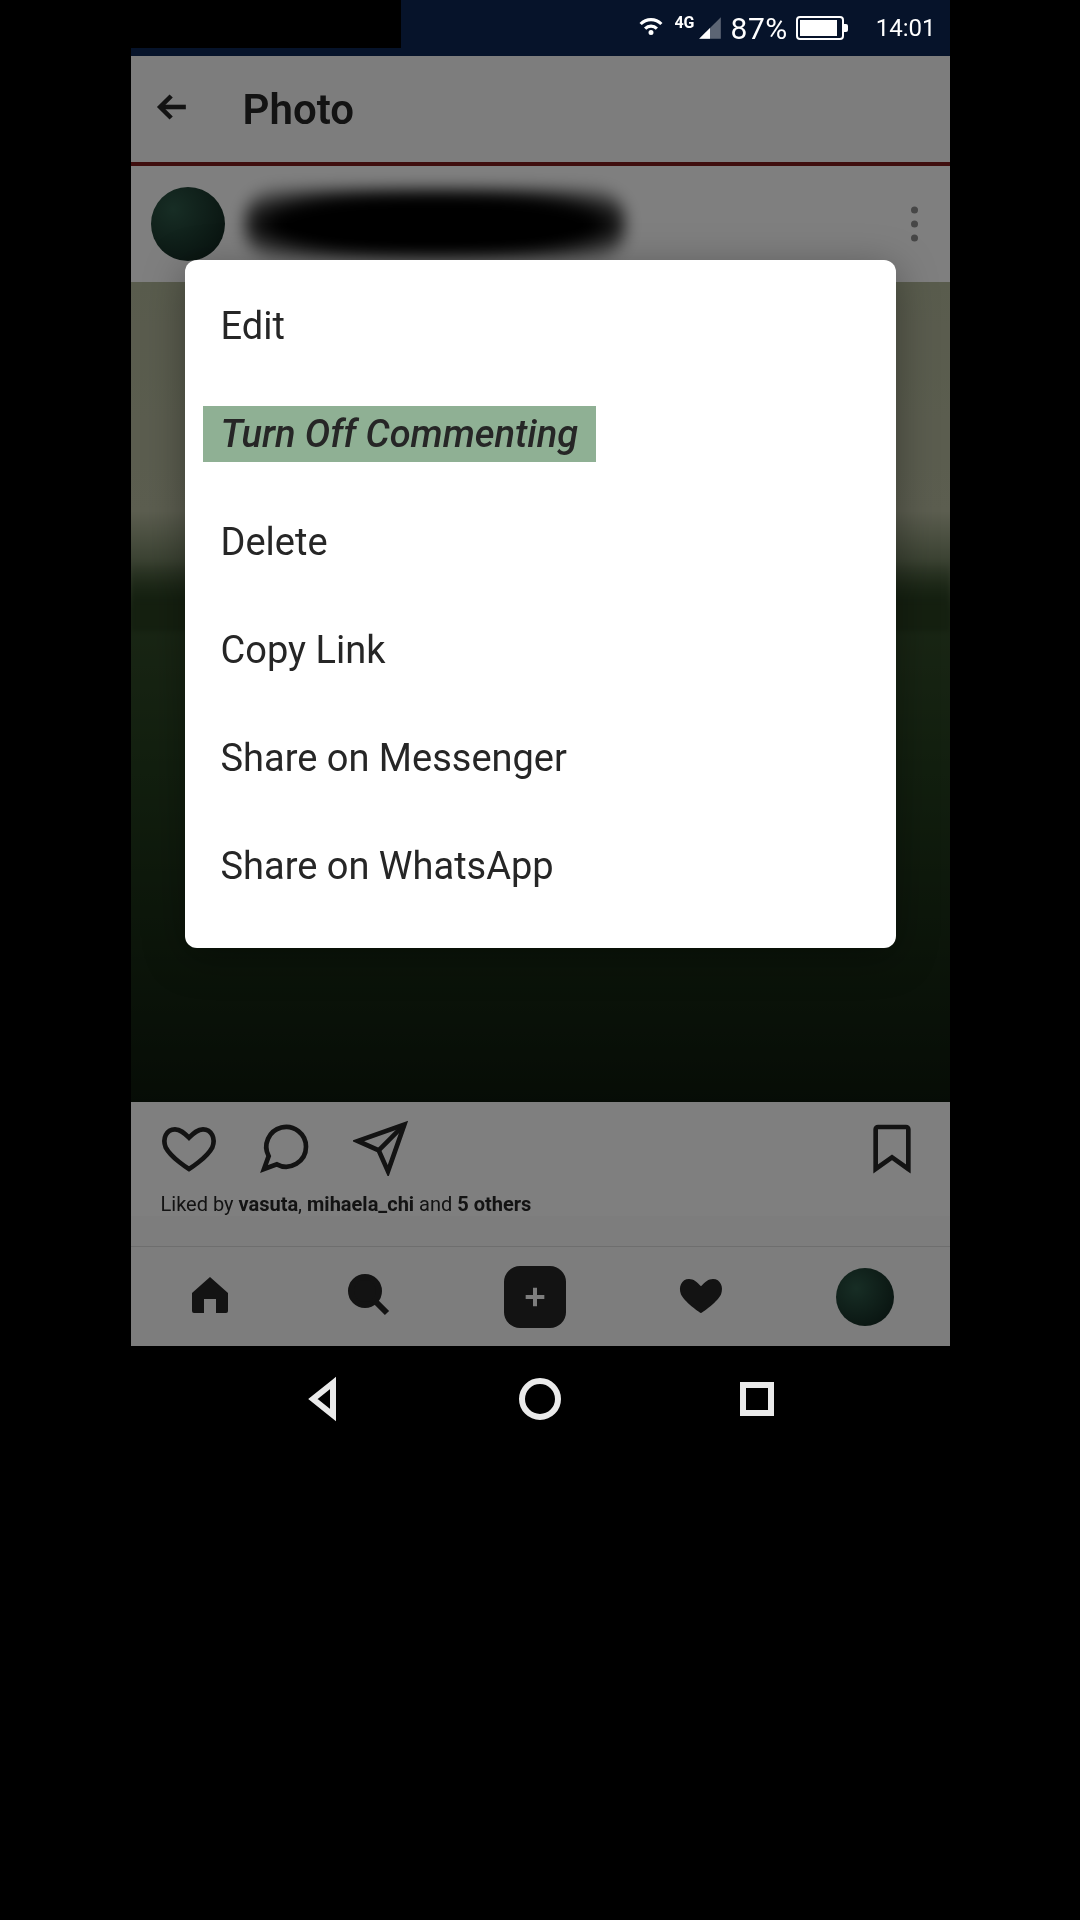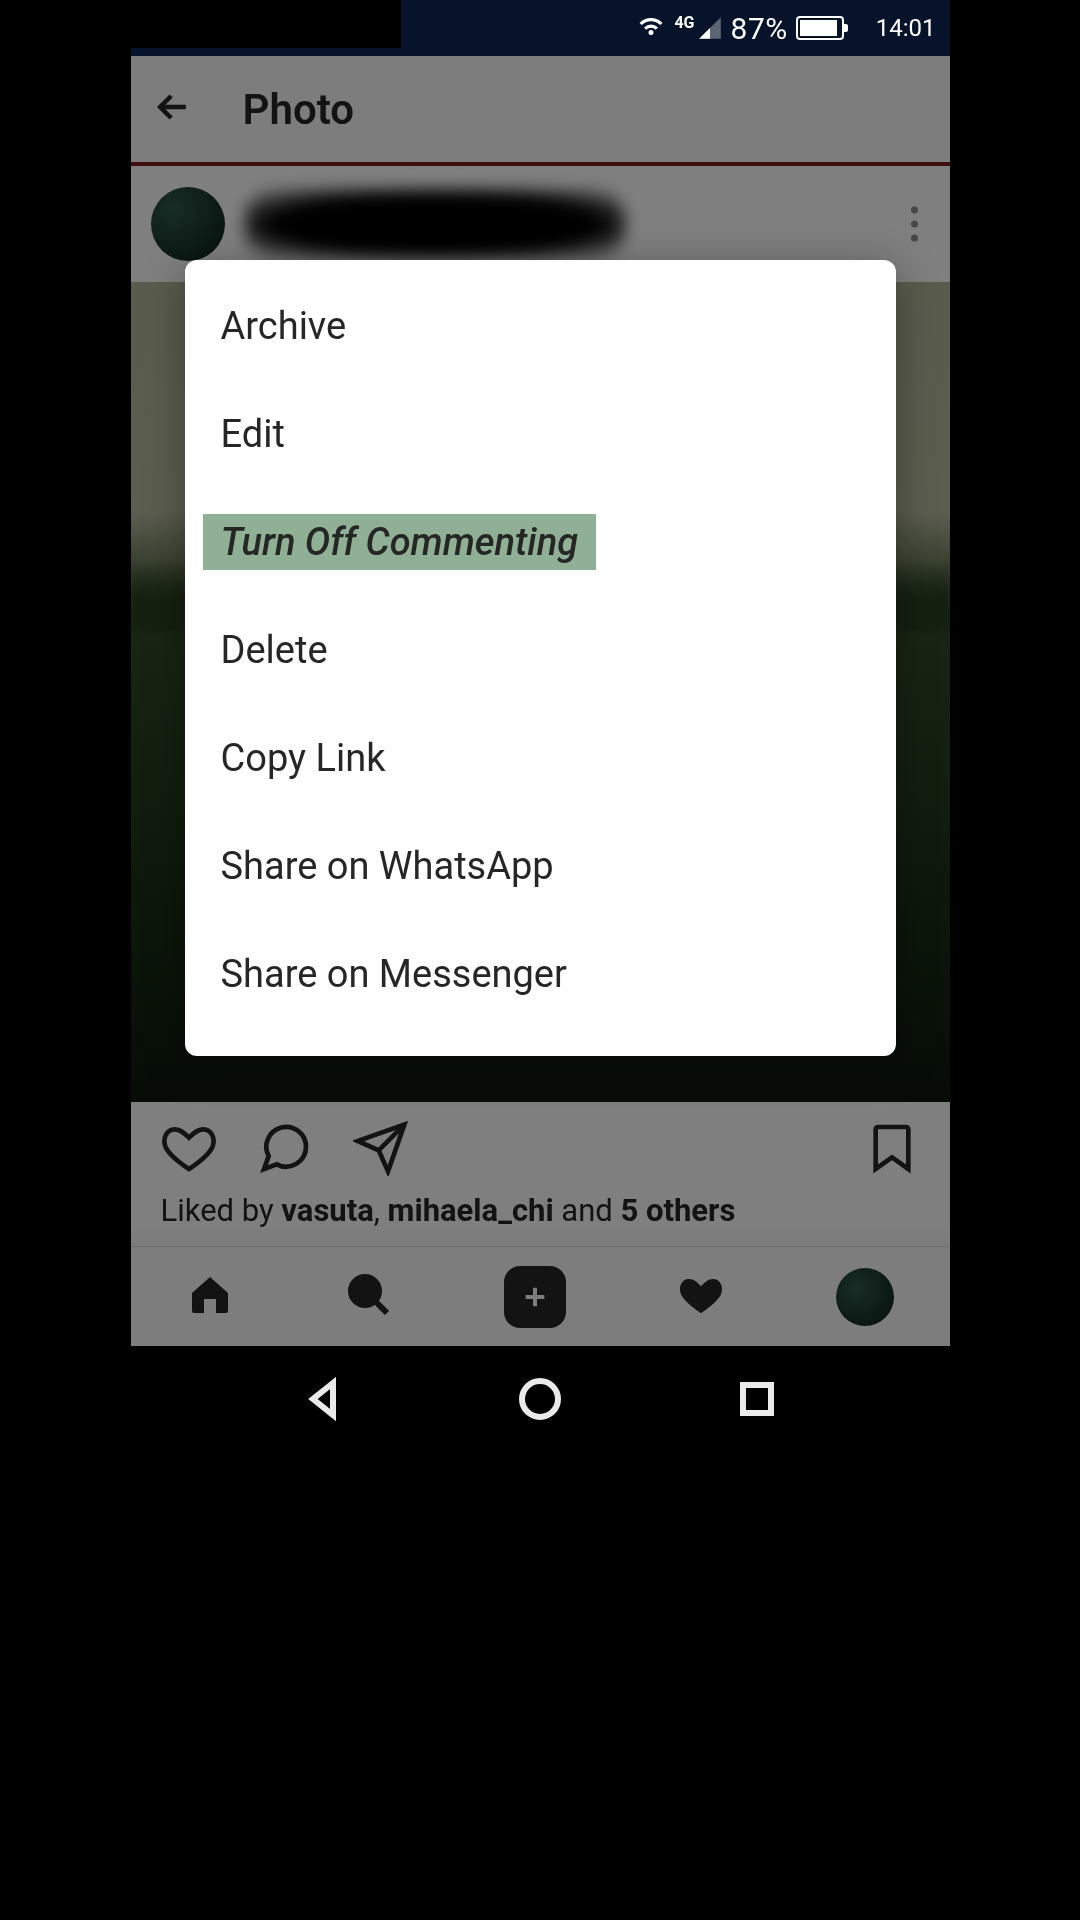--- a/index.html
+++ b/index.html
@@ -118,21 +118,21 @@
     display: flex; align-items: center; gap: 40px;
     padding: 18px 30px 6px;
     background: #fff;
   }
   .post-actions svg { width: 56px; height: 56px; stroke: #262626; fill: none; stroke-width: 2; }
   .post-actions .spacer { flex: 1; }
 
   
   .likes-line {
     padding: 6px 30px 0;
-    font-size: 31px; color: #262626;
+    font-size: 20px; color: #262626;
     background: #fff;
   }
   .likes-line b { font-weight: 700; }
 
   
   .tab-bar {
     position: absolute; left: 0; right: 0; bottom: 0; height: 100px;
     background: #fafafa;
     border-top: 1px solid #dcdcdc;
     display: flex; align-items: center; justify-content: space-around;
@@ -284,29 +284,28 @@
           <path d="M12 21s-7.5-4.6-10-9.3C.5 8 2.3 4 6 4c2.3 0 3.9 1.4 6 3.6C14.1 5.4 15.7 4 18 4c3.7 0 5.5 4 4 7.7C19.5 16.4 12 21 12 21z"></path>
         </svg>
     </span>
     <span class="profile-dot"></span>
   </div>
 
   <div class="scrim"></div>
 </div>
 
 <div class="modal">
-  <div class="modal-item">Archive</div>
   <div class="modal-item">Edit</div>
   <div class="modal-item highlight-wrap">
     <span class="modal-item highlight" style="margin:0 0 0 18px;">Turn Off Commenting</span>
   </div>
   <div class="modal-item">Delete</div>
   <div class="modal-item">Copy Link</div>
+  <div class="modal-item">Share on Messenger</div>
   <div class="modal-item">Share on WhatsApp</div>
-  <div class="modal-item">Share on Messenger</div>
 </div>
 
 <div class="android-nav">
   <span>
     <svg viewBox="0 0 24 24">
         <path d="M17 4 7 12l10 8z"></path>
       </svg>
   </span>
   <span>
     <svg viewBox="0 0 24 24">

